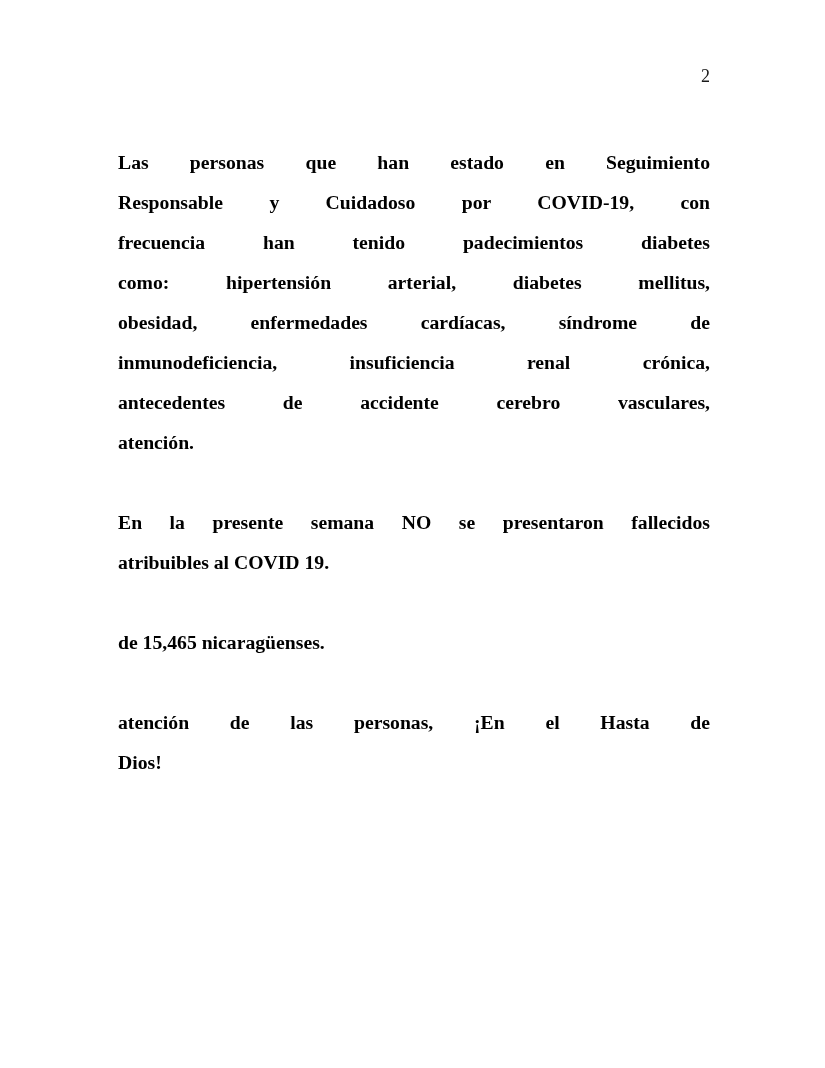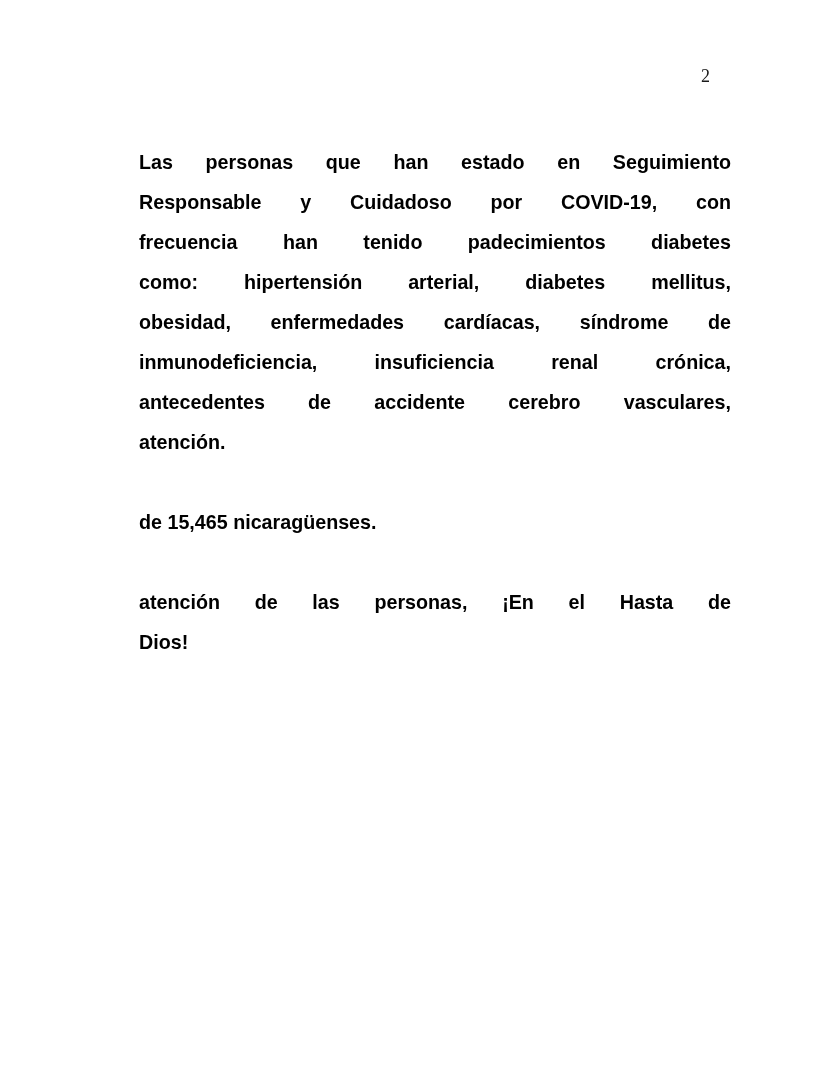--- a/index.html
+++ b/index.html
@@ -24,26 +24,25 @@
     font-family: "Liberation Serif", "DejaVu Serif", serif;
     font-size: 18px;
     font-weight: normal;
     color: #1a1a1a;
   }
   .content {
     position: absolute;
     left: 118px;
     top: 142px;
     width: 592px;
-    font-family: Liberation Sans, sans-serif;
+    font-family: Liberation Serif, serif;
     font-weight: bold;
     font-size: 19.7px;
     line-height: 40px;
     color: #000000;
-    margin-left: 21px;
   }
   .paragraph {
     margin: 0 0 40px 0;
   }
   .line {
     height: 40px;
     white-space: nowrap;
     text-align: justify;
     text-align-last: justify;
   }
@@ -64,20 +63,24 @@
       <div class="line">Las personas que han estado en Seguimiento</div>
       <div class="line">Responsable y Cuidadoso por COVID-19, con</div>
       <div class="line">frecuencia han tenido padecimientos diabetes</div>
       <div class="line">como: hipertensión arterial, diabetes mellitus,</div>
       <div class="line">obesidad, enfermedades cardíacas, síndrome de</div>
       <div class="line">inmunodeficiencia, insuficiencia renal crónica,</div>
       <div class="line">antecedentes de accidente cerebro vasculares,</div>
       <div class="line">atención.</div>
     </div>
 
+    <div class="paragraph">
+      <div class="line">En la presente semana NO se presentaron fallecidos</div>
+      <div class="line">atribuibles al COVID 19.</div>
+    </div>
 
     <div class="paragraph">
       <div class="line">de 15,465 nicaragüenses.</div>
     </div>
 
     <div class="paragraph">
       <div class="line">atención de las personas, ¡En el Hasta de</div>
       <div class="line">Dios!</div>
     </div>
 

